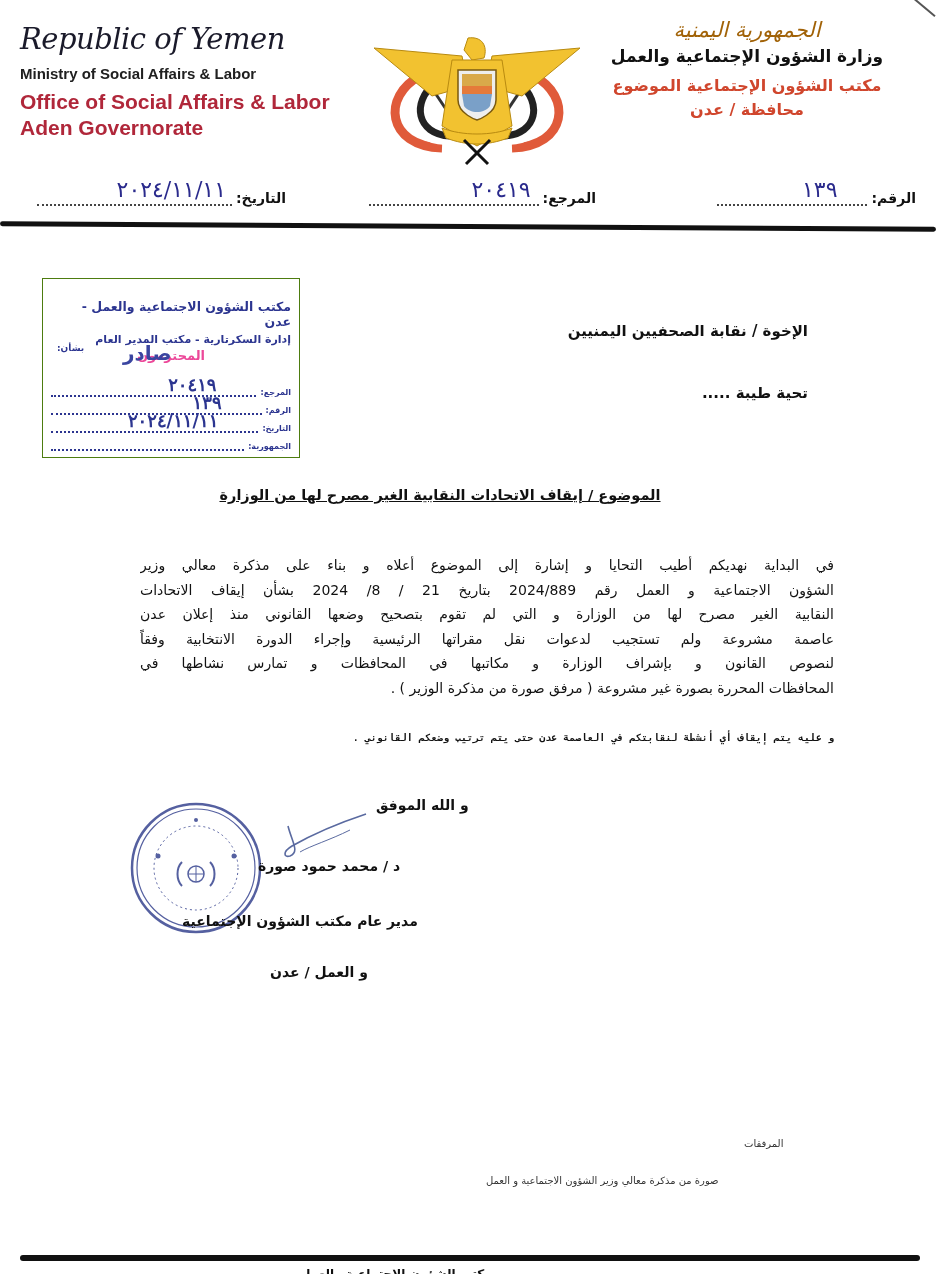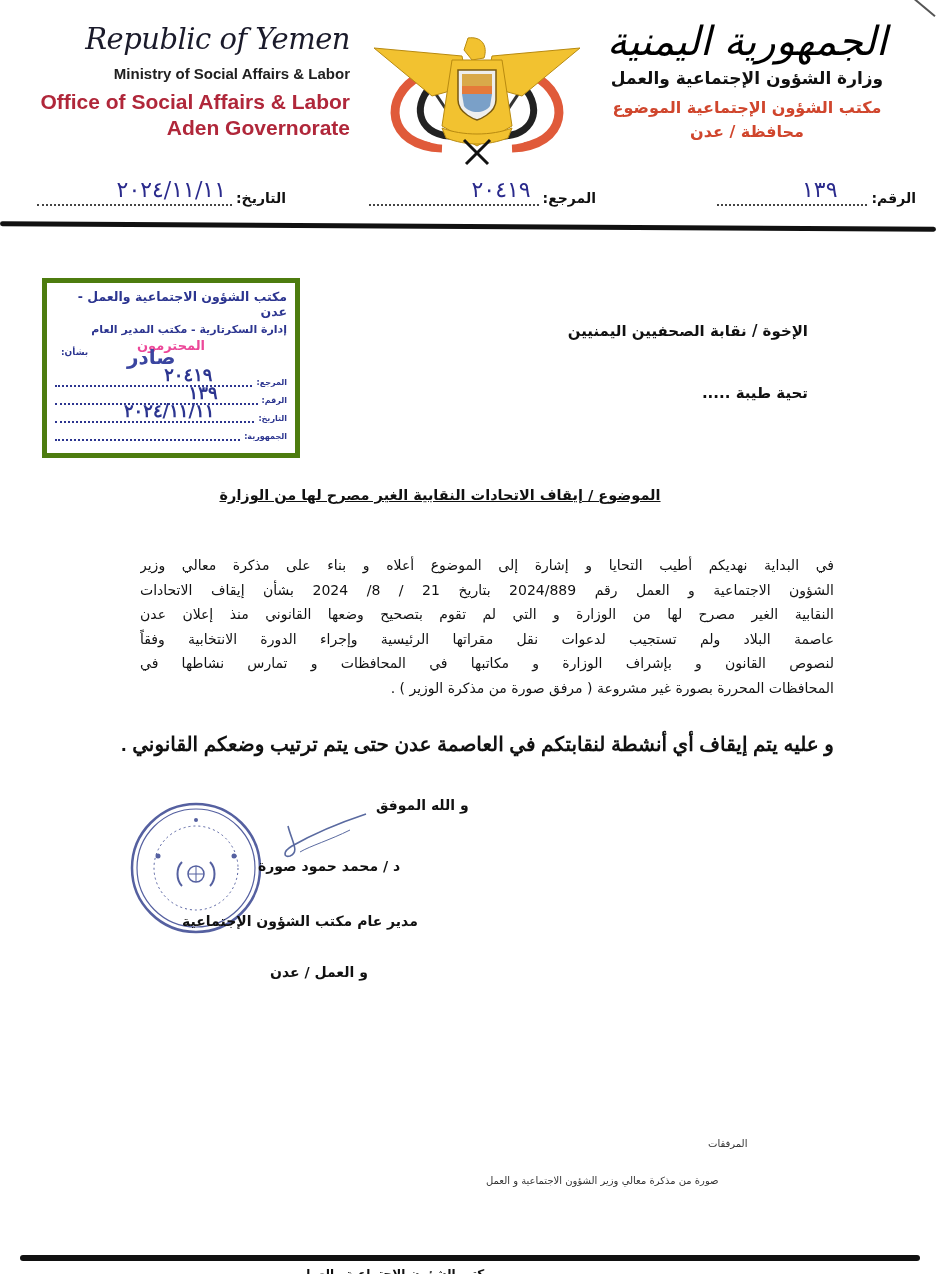--- a/index.html
+++ b/index.html
@@ -4,73 +4,73 @@
 <style>
   html, body { margin: 0; padding: 0; }
   body {
     width: 936px; height: 1274px; overflow: hidden;
     background: #ffffff; position: relative;
     font-family: "DejaVu Sans", sans-serif; color: #111;
   }
   .abs { position: absolute; }
 
   
-  .en-block { left: 20px; top: 22px; width: 330px; text-align: right; }
+  .en-block { left: 20px; top: 22px; width: 330px; text-align: left; }
   .en-title { font-family: "DejaVu Serif", serif; font-style: italic; font-size: 29px; color: #1a1a2a; letter-spacing: -0.5px; }
   .en-ministry { font-family: "Liberation Sans", sans-serif; font-weight: bold; font-size: 15px; margin-top: 9px; color: #202020; }
   .en-office { font-family: "Liberation Sans", sans-serif; font-weight: bold; font-size: 21px; color: #b0273a; line-height: 26px; margin-top: 7px; }
 
   
   .ar-block { right: 24px; top: 18px; width: 330px; text-align: center; direction: rtl; }
-  .ar-title { font-family: "DejaVu Serif", serif; font-style: italic; font-size: 40px; color: #000000; text-align: center; }
+  .ar-title { font-family: "DejaVu Serif", serif; font-style: italic; font-size: 21px; color: #a16207; text-align: center; }
   .ar-ministry { font-family: "DejaVu Sans", sans-serif; font-weight: bold; font-size: 17px; margin-top: 4px; }
   .ar-office { font-family: "DejaVu Sans", sans-serif; font-weight: bold; font-size: 16px; color: #d0462d; margin-top: 8px; line-height: 24px; }
 
   
   .emblem { left: 372px; top: 36px; width: 210px; height: 130px; }
 
   
   .refrow { top: 172px; height: 34px; font-family: "DejaVu Sans", sans-serif; font-weight: bold; font-size: 14px; display: flex; align-items: flex-end; direction: rtl; }
   .refrow .lbl { margin-left: 4px; }
   .refrow .dots { border-bottom: 2px dotted #444; position: relative; height: 22px; }
   .refrow .hand { position: absolute; bottom: 2px; font-family: "DejaVu Serif", serif; font-weight: normal; color: #2a2a8c; font-size: 22px; letter-spacing: 1px; white-space: nowrap; direction: ltr; }
 
   .rule-top { left: 0; top: 224px; width: 936px; height: 5px; background: #111; border-radius: 3px; transform: rotate(0.35deg); }
   .rule-bottom { left: 20px; top: 1255px; width: 900px; height: 6px; background: #111; border-radius: 3px; }
   .corner { right: -6px; top: -4px; width: 30px; height: 2px; background: #555; transform: rotate(40deg); transform-origin: left; }
 
   
-  .stamp { left: 42px; top: 278px; width: 258px; height: 180px; border: 5px solid #4d7c0f; box-sizing: border-box; padding: 6px 8px; direction: rtl; color: #2c3590; font-family: "DejaVu Sans", sans-serif; }
+  .stamp { left: 42px; top: 278px; width: 258px; height: 180px; border: 1px solid #4d7c0f; box-sizing: border-box; padding: 20px 8px; direction: rtl; color: #2c3590; font-family: "DejaVu Sans", sans-serif; }
   .stamp .s1 { font-weight: bold; font-size: 12.5px; text-align: right; }
   .stamp .s2 { font-weight: bold; font-size: 11px; margin-top: 4px; }
   .stamp .s3 { font-weight: bold; font-size: 13px; color: #ec4899; text-align: center; margin-top: 2px; }
   .stamp .row { display: flex; align-items: flex-end; font-size: 8px; font-weight: bold; height: 18px; position: relative; }
   .stamp .row .dl { flex: 1; border-bottom: 2px dotted #2c3590; margin-right: 4px; height: 10px; position: relative; }
   .stamp .row .hv { position: absolute; right: 40px; bottom: 0px; font-family: "DejaVu Serif", serif; font-size: 18px; color: #2c3590; direction: ltr; white-space: nowrap; }
   .stamp .sadir { position: absolute; left: 80px; top: 62px; font-size: 20px; font-weight: bold; color: #3a45a0; }
   .stamp .khass { position: absolute; left: 14px; top: 64px; font-size: 9px; font-weight: bold; }
 
   
   .addressee { right: 128px; top: 322px; font-weight: bold; font-size: 15px; direction: rtl; font-family: "DejaVu Sans", sans-serif; }
   .greeting { right: 128px; top: 384px; font-weight: bold; font-size: 15px; direction: rtl; font-family: "DejaVu Sans", sans-serif; }
   .subject { left: 140px; width: 600px; top: 487px; text-align: center; font-weight: bold; font-size: 14.5px; text-decoration: underline; direction: rtl; font-family: "DejaVu Sans", sans-serif; }
   .para { left: 140px; width: 694px; top: 530px; direction: rtl; font-family: "DejaVu Sans", sans-serif; font-size: 14px; line-height: 24.5px; text-align: justify; text-align-last: right; margin-top: 23px; }
   .para .ln { display: block; text-align: justify; text-align-last: justify; white-space: nowrap; overflow: hidden; }
   .para .ln.last { text-align-last: right; }
-  .para2 { right: 102px; top: 732px; direction: rtl; font-weight: bold; font-size: 20px; font-family: Liberation Sans, sans-serif; white-space: nowrap; }
+  .para2 { right: 102px; top: 732px; direction: rtl; font-weight: bold; font-size: 10px; font-family: Liberation Mono, monospace; white-space: nowrap; }
 
   .closing { left: 376px; top: 797px; direction: rtl; font-weight: bold; font-size: 14px; font-family: "DejaVu Sans", sans-serif; }
   .sig-name { left: 258px; top: 858px; direction: rtl; font-weight: bold; font-size: 14px; font-family: "DejaVu Sans", sans-serif; white-space: nowrap; }
   .sig-title { left: 182px; top: 913px; direction: rtl; font-weight: bold; font-size: 14px; font-family: "DejaVu Sans", sans-serif; white-space: nowrap; }
   .sig-title2 { left: 270px; top: 964px; direction: rtl; font-weight: bold; font-size: 14px; font-family: "DejaVu Sans", sans-serif; white-space: nowrap; }
 
   .seal { left: 128px; top: 800px; width: 136px; height: 136px; }
   .scribble { left: 270px; top: 812px; width: 100px; height: 60px; }
 
-  .attach-lbl { left: 708px; top: 1138px; font-size: 10px; direction: rtl; color: #333; font-family: "DejaVu Sans", sans-serif; }
+  .attach-lbl { left: 744px; top: 1138px; font-size: 10px; direction: rtl; color: #333; font-family: "DejaVu Sans", sans-serif; }
   .attach-item { left: 486px; top: 1175px; font-size: 10px; direction: rtl; color: #333; font-family: "DejaVu Sans", sans-serif; white-space: nowrap; }
   .footer-cut { left: 300px; top: 1264px; font-size: 12px; font-weight: bold; color: #111; direction: rtl; height: 10px; overflow: hidden; line-height: 20px; font-family: "DejaVu Sans", sans-serif; }
 </style>
 </head>
 <body>
 
 <div class="abs corner"></div>
 
 <div class="abs en-block">
   <div class="en-title">Republic of Yemen</div>
@@ -171,21 +171,21 @@
 </div>
 
 <div class="abs addressee">الإخوة / نقابة الصحفيين اليمنيين</div>
 <div class="abs greeting">تحية طيبة .....</div>
 <div class="abs subject">الموضوع / إيقاف الاتحادات النقابية الغير مصرح لها من الوزارة</div>
 
 <div class="abs para">
   <span class="ln">في البداية نهديكم أطيب التحايا و إشارة إلى الموضوع أعلاه و بناء على مذكرة معالي وزير</span>
   <span class="ln">الشؤون الاجتماعية و العمل رقم 2024/889 بتاريخ 21 / 8/ 2024  بشأن إيقاف الاتحادات</span>
   <span class="ln">النقابية الغير مصرح لها من الوزارة و التي لم تقوم بتصحيح وضعها القانوني منذ إعلان عدن</span>
-  <span class="ln">عاصمة البلاد  ولم تستجيب لدعوات نقل مقراتها الرئيسية  وإجراء الدورة الانتخابية وفقاً</span>
+  <span class="ln">عاصمة مشروعة  ولم تستجيب لدعوات نقل مقراتها الرئيسية  وإجراء الدورة الانتخابية وفقاً</span>
   <span class="ln">لنصوص القانون و بإشراف الوزارة  و مكاتبها في المحافظات و تمارس نشاطها في</span>
   <span class="ln last">المحافظات المحررة بصورة غير مشروعة ( مرفق صورة من مذكرة الوزير ) .</span>
 </div>
 <div class="abs para2">و عليه يتم إيقاف أي أنشطة لنقابتكم في  العاصمة عدن حتى يتم ترتيب وضعكم القانوني .</div>
 
 <div class="abs closing">و الله الموفق</div>
 
 <svg class="abs seal" viewBox="0 0 136 136">
   <circle cx="68" cy="68" r="64" fill="none" stroke="#5560a0" stroke-width="2.5"></circle>
   <circle cx="68" cy="68" r="59" fill="none" stroke="#5560a0" stroke-width="1.2"></circle>

